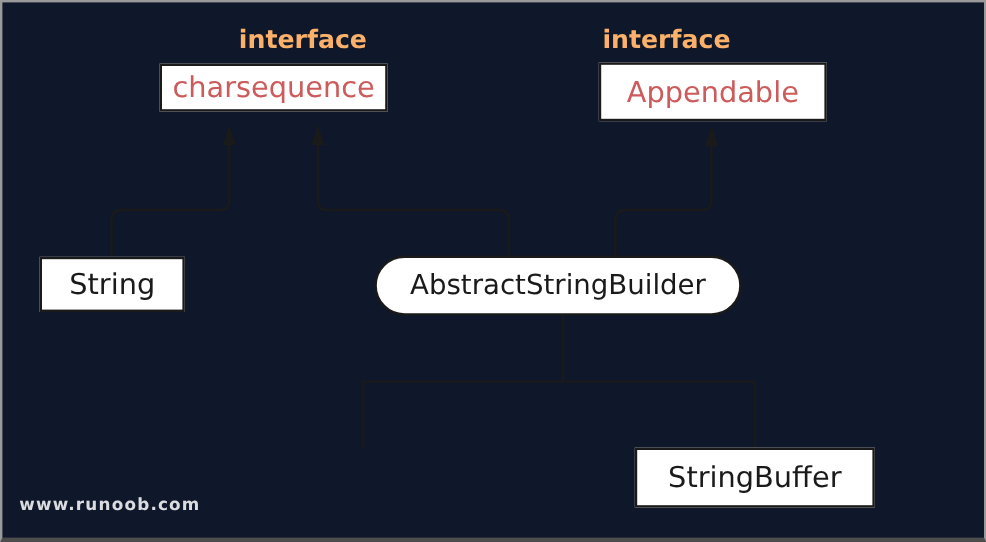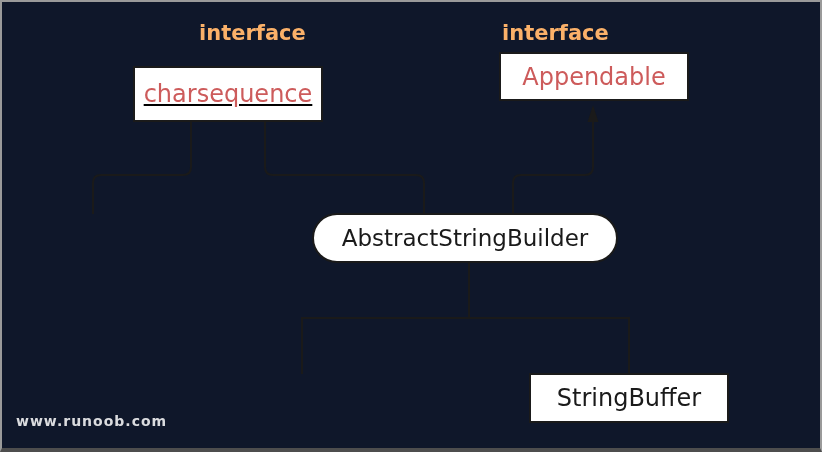--- a/index.html
+++ b/index.html
@@ -43,21 +43,21 @@
     position: absolute;
     left: 14px;
     top: 411px;
     font-size: 14px;
     font-weight: bold;
     letter-spacing: 1px;
     color: #ffffff;
     opacity: 0.85;
   }
   
-  #node-charsequence { left: 131px; top: 64px;  width: 190px; height: 56px; text-decoration: underline; }
+  #node-charsequence { left: 131px; top: 51px;  width: 190px; height: 40px; }
   #node-appendable   { left: 497px; top: 50px;  width: 190px; height: 49px; }
   #node-string       { left: 31px;  top: 212px; width: 121px; height: 46px; }
   #node-asb          { left: 310px; top: 211px; width: 306px; height: 50px; font-size: 23px; border-radius: 25px; }
   #node-asb .class-name { font-size: 23px; }
   #node-stringbuilder{ left: 201px; top: 372px; width: 207px; height: 50px; }
   #node-stringbuffer { left: 527px; top: 371px; width: 200px; height: 50px; }
   #stereotype-left  { left: 197px; top: 19px; width: 96px; }
   #stereotype-right { left: 500px; top: 19px; width: 92px; }
 </style>
 </head>
@@ -84,20 +84,23 @@
   <div class="stereotype" id="stereotype-right">interface</div>
 
   <div class="node" id="node-charsequence">
     <span class="iface-name">charsequence</span>
   </div>
 
   <div class="node" id="node-appendable">
     <span class="iface-name">Appendable</span>
   </div>
 
+  <div class="node" id="node-string">
+    <span class="class-name">String</span>
+  </div>
 
   <div class="node" id="node-asb">
     <span class="class-name">AbstractStringBuilder</span>
   </div>
 
 
   <div class="node" id="node-stringbuffer">
     <span class="class-name">StringBuffer</span>
   </div>
 

